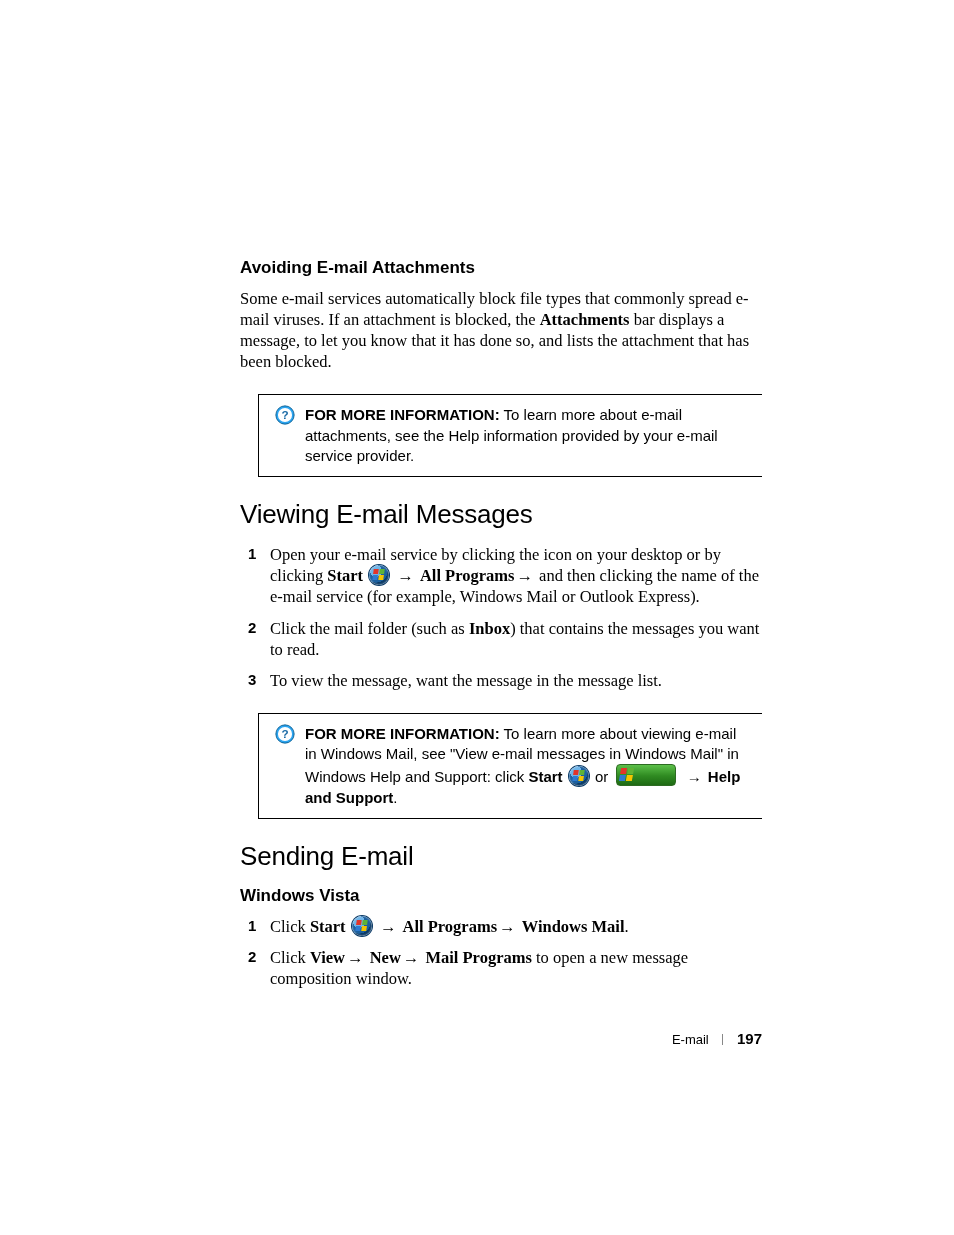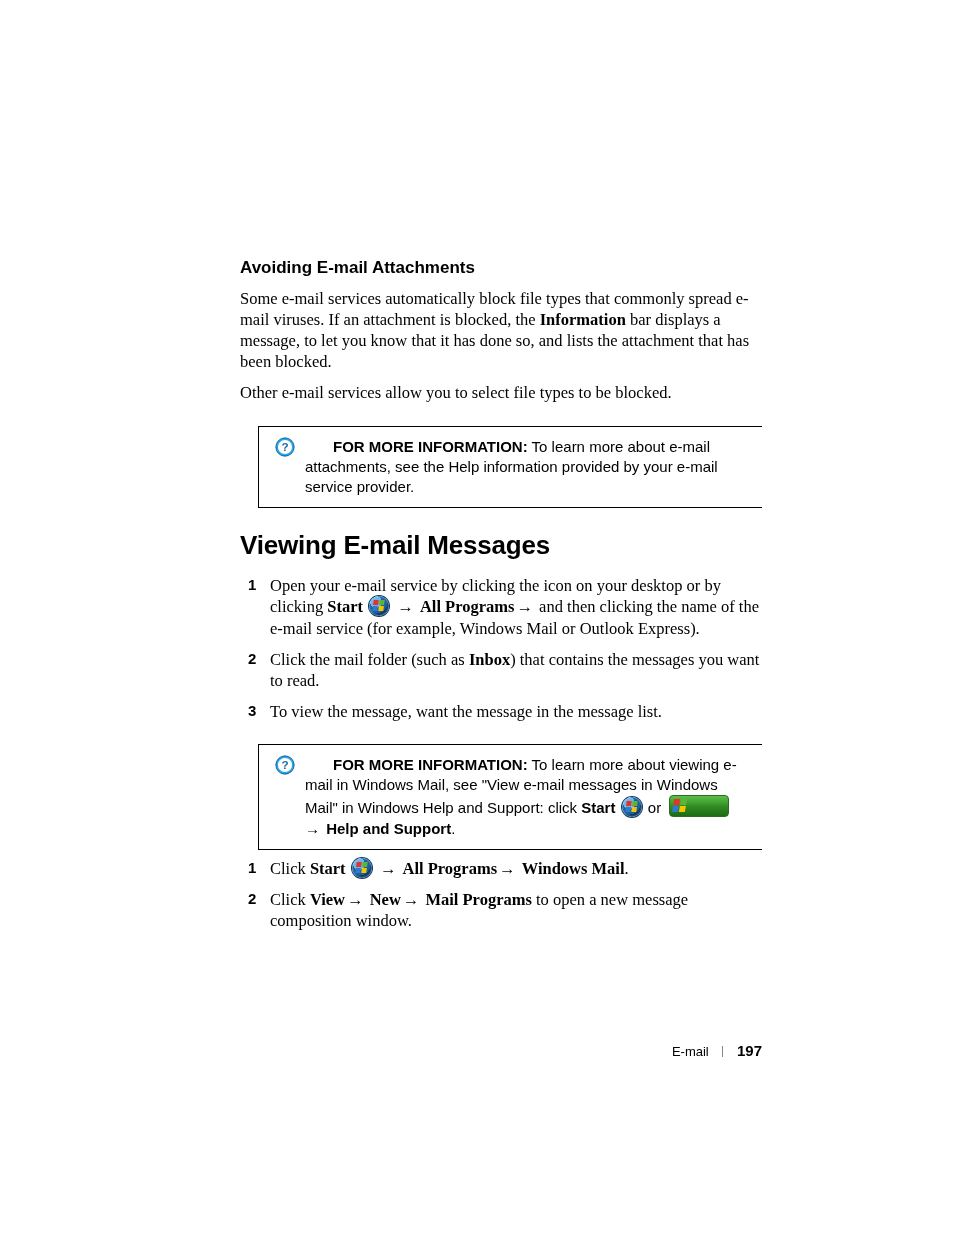--- a/index.html
+++ b/index.html
@@ -19,21 +19,21 @@
   .bold { font-weight: bold; }
 
   .h3 {
     font-family: Arial, Helvetica, sans-serif;
     font-weight: 700;
     font-size: 17px;
     margin: 0 0 10px 0;
   }
   .h2 {
     font-family: Arial, Helvetica, sans-serif;
-    font-weight: 700;
+    font-weight: 400;
     font-size: 26px;
     margin: 22px 0 14px 0;
     letter-spacing: -0.2px;
   }
   .body {
     font-size: 16.5px;
     line-height: 1.28;
     margin: 0 0 10px 0;
   }
   .ol {
@@ -67,21 +67,21 @@
     border-bottom: 1.5px solid #000;
     border-left: 1.5px solid #000;
     border-right-color: transparent;
     padding: 10px 12px 10px 46px;
     margin: 22px 0 8px 18px;
     position: relative;
     font-family: Arial, Helvetica, sans-serif;
     font-size: 15px;
     line-height: 1.35;
   }
-  .note-box .note-label { font-weight: 700; margin-left: 28px; }
+  .note-box .note-label { font-weight: 700; }
   .note-box .qicon {
     position: absolute;
     left: 16px;
     top: 10px;
     width: 20px;
     height: 20px;
   }
   .start-orb, .start-orb-inline {
     display: inline-block;
     width: 20px; height: 20px;
@@ -121,45 +121,44 @@
       linear-gradient(#e1352a,#e1352a) 0 0/6px 6px no-repeat,
       linear-gradient(#5fb336,#5fb336) 7px 0/6px 6px no-repeat,
       linear-gradient(#2e7ad1,#2e7ad1) 0 7px/6px 6px no-repeat,
       linear-gradient(#f5c500,#f5c500) 7px 7px/6px 6px no-repeat;
     transform: skewX(-10deg);
   }
   .arrow { margin: 0 2px; }
   .footer {
     position: absolute;
     right: 192px;
-    bottom: 176px;
+    bottom: 188px;
     font-family: Arial, Helvetica, sans-serif;
     font-size: 13px;
   }
   .footer .sep {
     display: inline-block;
     border-left: 1px solid #888;
     height: 11px;
     margin: 0 10px;
     vertical-align: -1px;
   }
   .footer .pg { font-weight: 700; font-size: 15px; }
 </style>
 </head>
 <body>
 
 <div class="page">
 
   <div class="h3">Avoiding E-mail Attachments</div>
 
   <p class="body">
-    <span>Some e-mail services automatically block file types that commonly spread e-mail viruses. If an attachment is blocked, the </span><span class="bold">Information</span><span> bar displays a message, to let you know that it has done so, and lists the attachment that has been blocked.</span>
+    <span>Some e-mail services automatically block file types that commonly spread e-mail viruses. If an attachment is blocked, the </span><span class="bold">Attachments</span><span> bar displays a message, to let you know that it has done so, and lists the attachment that has been blocked.</span>
   </p>
 
-  <p class="body">Other e-mail services allow you to select file types to be blocked.</p>
 
   <div class="note-box">
     <svg class="qicon" viewBox="0 0 24 24">
       <circle cx="12" cy="12" r="11" fill="#2aa3ef" stroke="#0a5a8a" stroke-width="1"></circle>
       <circle cx="12" cy="12" r="8.5" fill="#ffffff"></circle>
       <text x="12" y="17" text-anchor="middle" font-family="Arial" font-weight="bold" font-size="14" fill="#1b6aa5">?</text>
     </svg>
     <span class="note-label">FOR MORE INFORMATION:</span><span> To learn more about e-mail attachments, see the Help information provided by your e-mail service provider.</span>
   </div>
 
@@ -179,22 +178,24 @@
   <div class="note-box">
     <svg class="qicon" viewBox="0 0 24 24">
       <circle cx="12" cy="12" r="11" fill="#2aa3ef" stroke="#0a5a8a" stroke-width="1"></circle>
       <circle cx="12" cy="12" r="8.5" fill="#ffffff"></circle>
       <text x="12" y="17" text-anchor="middle" font-family="Arial" font-weight="bold" font-size="14" fill="#1b6aa5">?</text>
     </svg>
     <span class="note-label">FOR MORE INFORMATION:</span><span> To learn more about viewing e-mail in Windows Mail, see "View e-mail messages in Windows Mail" in Windows Help and Support: click </span><span class="bold">Start</span>
     <span class="start-orb-inline"></span><span> or </span><span class="xp-start"></span><span class="arrow"> → </span><span class="bold">Help and Support</span><span>.</span>
   </div>
 
-
-
+  <div class="h2">Sending E-mail</div>
+
+
+  <div class="h3">Windows Vista</div>
 
   <ol class="ol">
     <li>
       <span>Click </span><span class="bold">Start</span>
       <span class="start-orb"></span><span class="arrow"> → </span><span class="bold">All Programs</span><span class="arrow">→ </span><span class="bold">Windows Mail</span><span>.</span>
     </li>
     <li>
       <span>Click </span><span class="bold">View</span><span class="arrow">→ </span><span class="bold">New</span><span class="arrow">→ </span><span class="bold">Mail Programs</span><span> to open a new message composition window.</span>
     </li>
   </ol>

